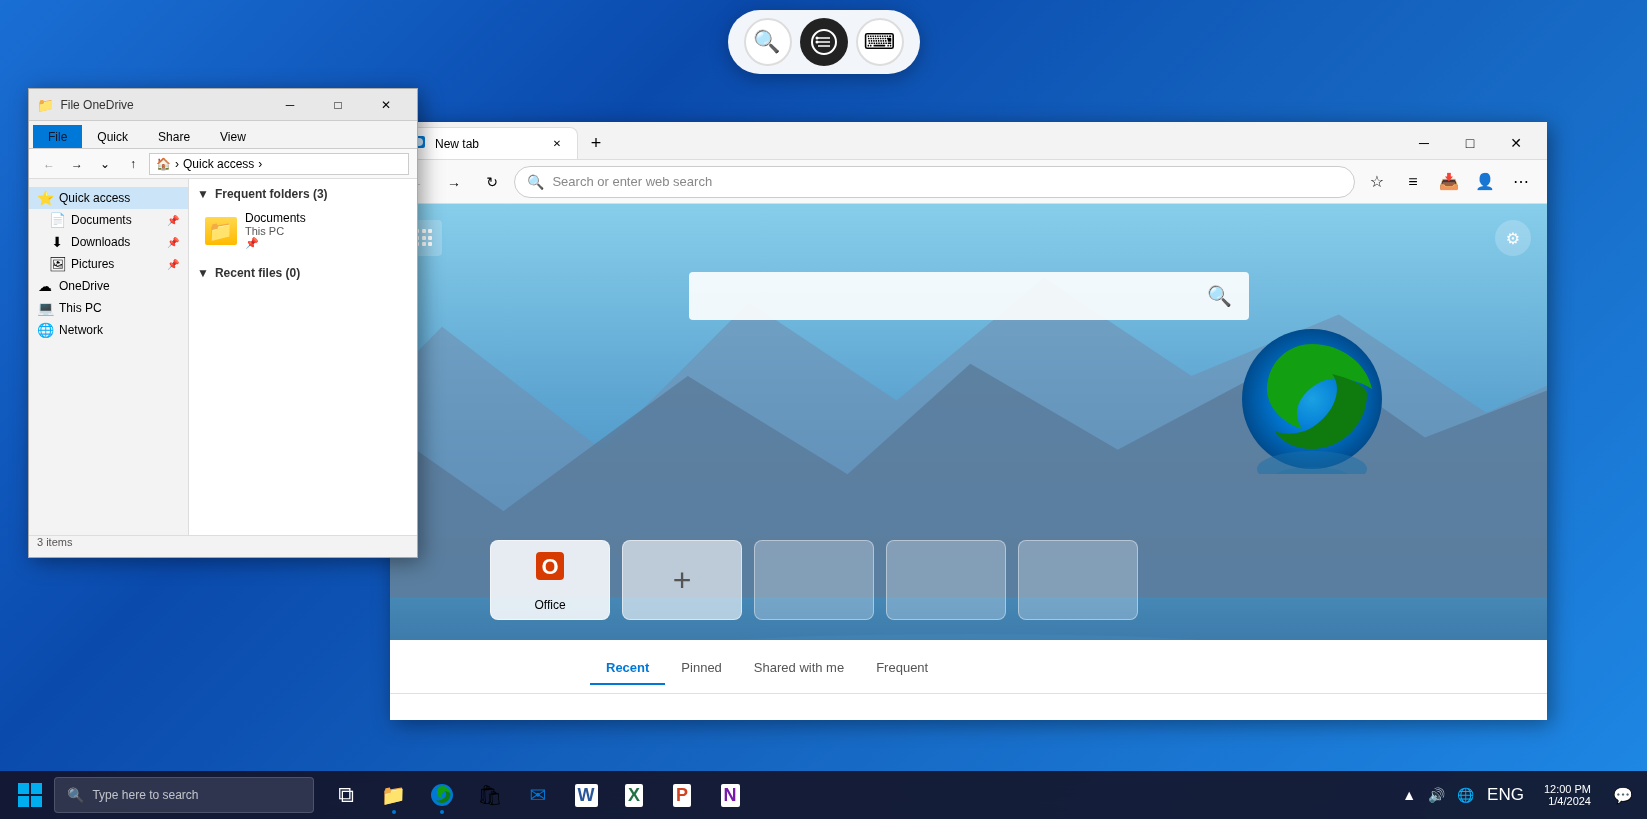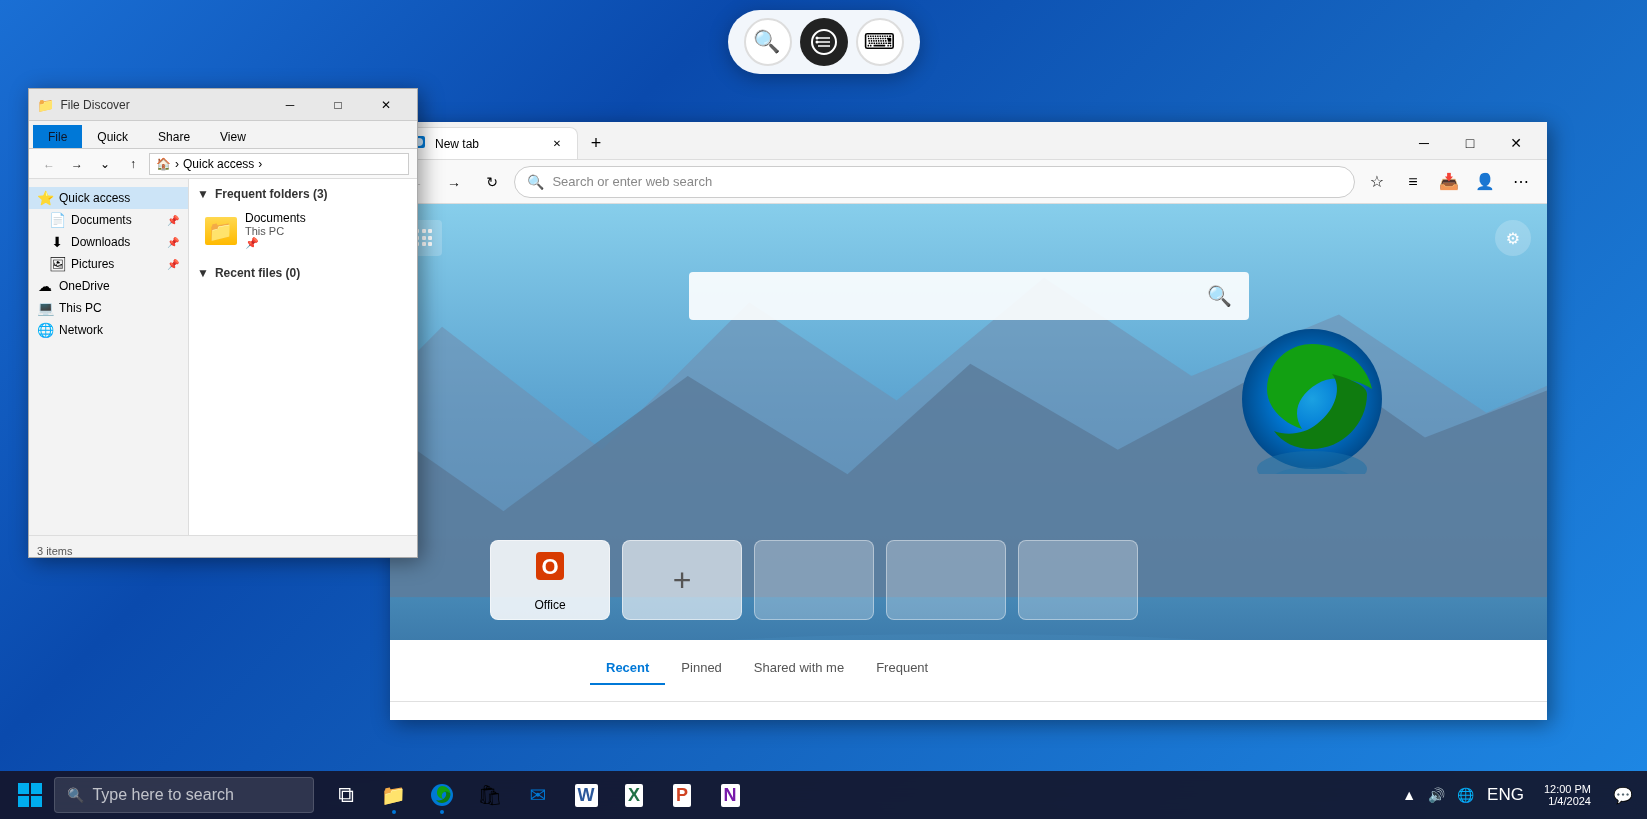--- a/index.html
+++ b/index.html
@@ -204,21 +204,21 @@
       justify-content: center;
       font-size: 18px;
     }
     .fe-folder-info { font-size: 11px; color: #555; }
 
     .fe-status {
       height: 22px;
       background: #f3f3f3;
       border-top: 1px solid #ddd;
       display: flex;
-      align-items: flex-end;
+      align-items: flex-start;
       padding: 0 8px;
       font-size: 11px;
       color: #555;
     }
 
     
     .edge-browser {
       position: absolute;
       top: 122px;
       left: 390px;
@@ -466,21 +466,21 @@
       right: 0;
       background: white;
       height: 80px;
       display: flex;
       flex-direction: column;
       z-index: 10;
     }
     .edge-bottom-tabs {
       display: flex;
       gap: 0;
-      padding: 12px 200px 16px;
+      padding: 12px 200px 8px;
       border-bottom: 1px solid #e0e0e0;
     }
     .edge-bottom-tab {
       padding: 8px 16px;
       font-size: 13px;
       cursor: pointer;
       color: #555;
       border-bottom: 2px solid transparent;
     }
     .edge-bottom-tab.active {
@@ -530,21 +530,21 @@
       background: rgba(255,255,255,0.12);
       border-radius: 4px;
       border: 1px solid rgba(255,255,255,0.15);
       display: flex;
       align-items: center;
       padding: 0 12px;
       gap: 8px;
       cursor: text;
     }
     .taskbar-search-icon { color: rgba(255,255,255,0.7); font-size: 14px; }
-    .taskbar-search-text { color: rgba(255,255,255,0.7); font-size: 16px; }
+    .taskbar-search-text { color: rgba(255,255,255,0.7); font-size: 12px; }
 
     .taskbar-apps {
       display: flex;
       align-items: center;
       gap: 4px;
       margin-left: 8px;
     }
     .taskbar-app {
       width: 44px;
       height: 44px;
@@ -629,21 +629,21 @@
   <button class="toolbar-btn keyboard">
     <span>⌨</span>
   </button>
 </div>
 
 <div class="file-explorer">
 
   <div class="fe-titlebar">
     <div class="fe-titlebar-left">
       <span style="font-size:14px;">📁</span>
-      <span class="fe-title-text">File Discover</span>
+      <span class="fe-title-text">File OneDrive</span>
     </div>
     <div class="fe-win-controls">
       <button class="fe-win-btn">─</button>
       <button class="fe-win-btn">□</button>
       <button class="fe-win-btn close">✕</button>
     </div>
   </div>
 
   <div class="fe-ribbon">
     <div class="fe-ribbon-tabs">

